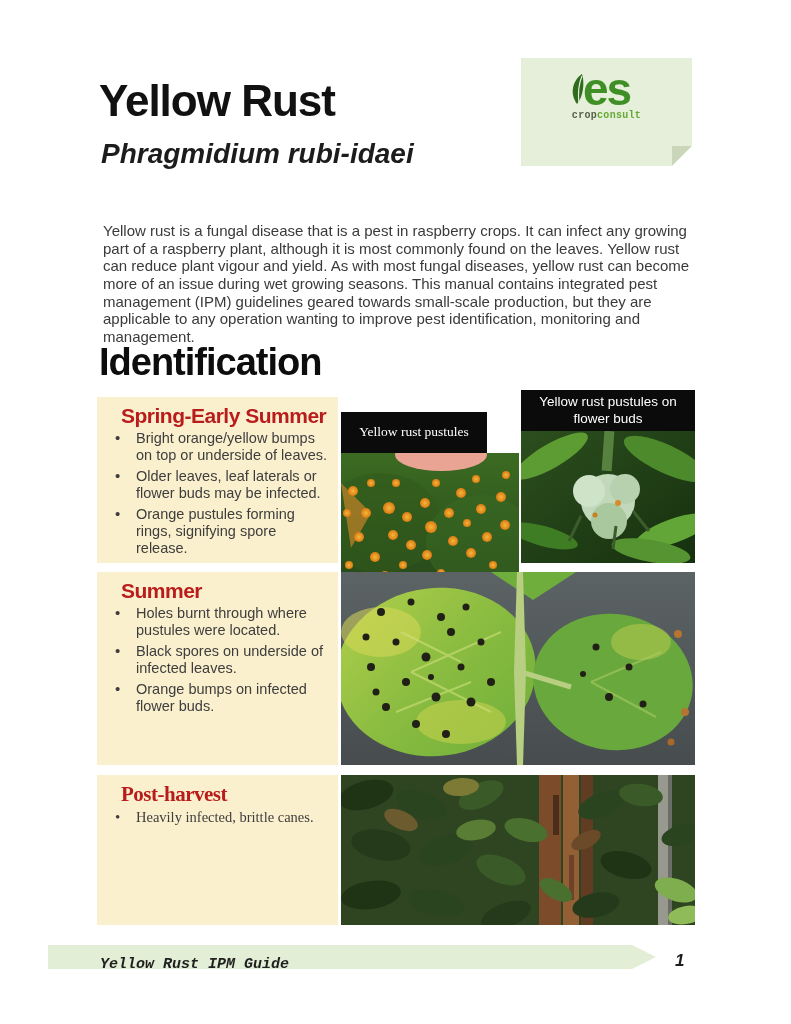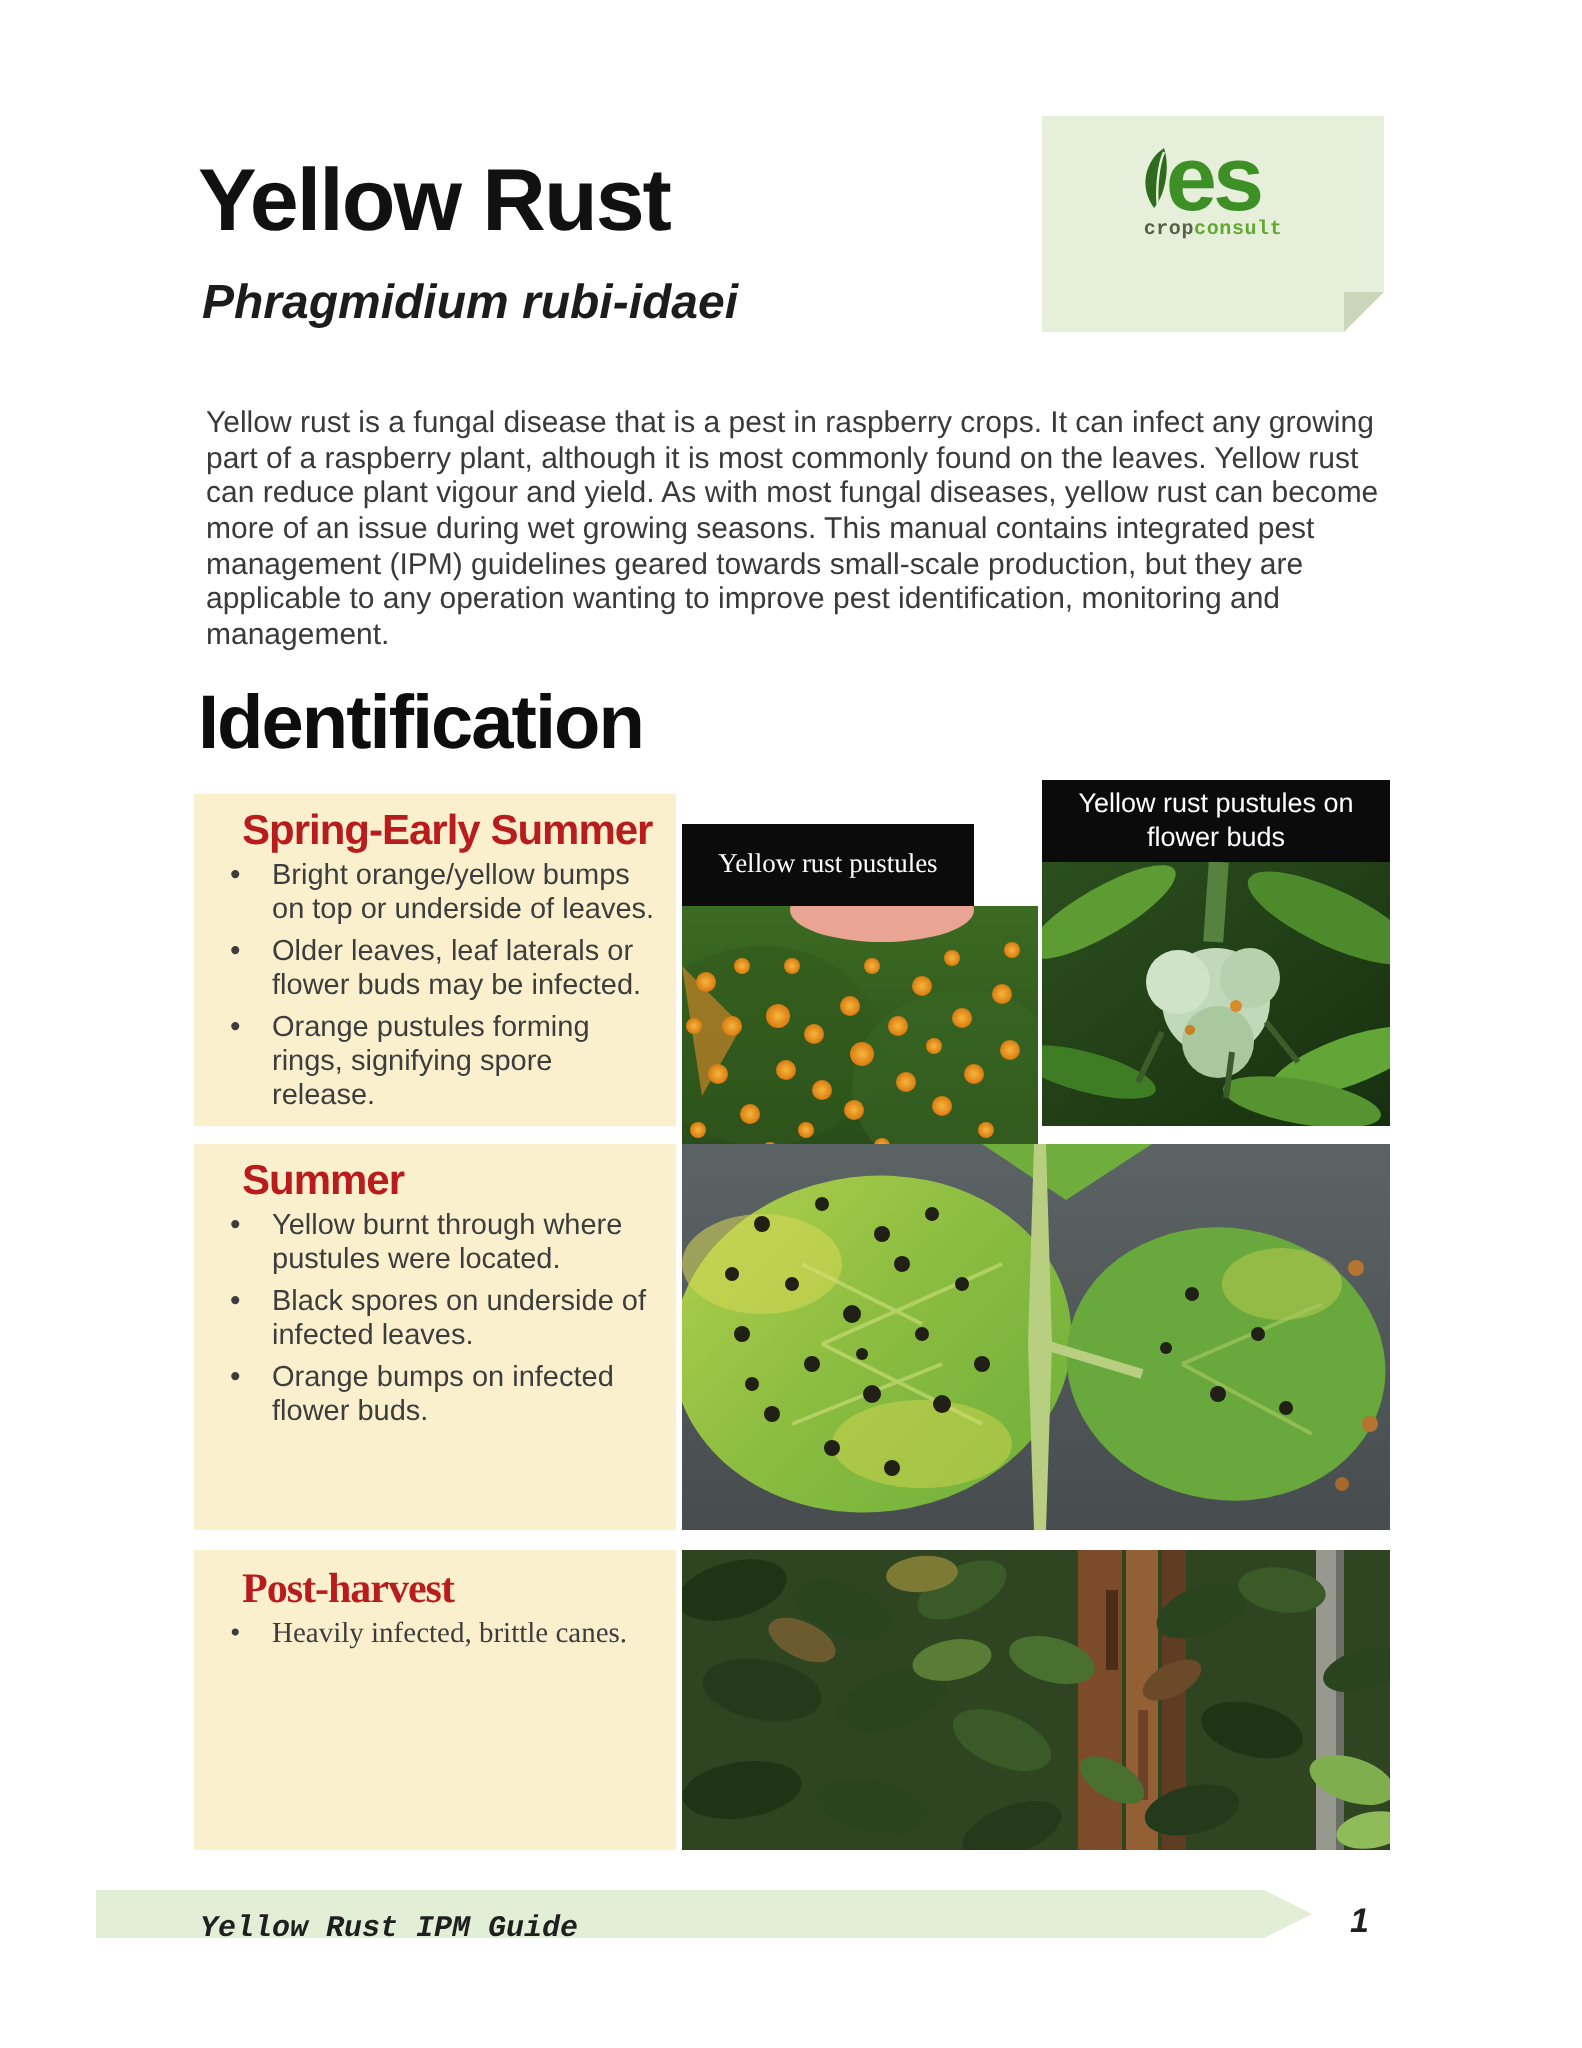--- a/index.html
+++ b/index.html
@@ -7,21 +7,21 @@
     position:relative;width:791px;height:1024px;background:#ffffff;
     font-family:"Liberation Sans",sans-serif;overflow:hidden;margin:0 auto;
   }
   
   .title{
     position:absolute;left:99px;top:76px;margin:0;
     font-size:44px;font-weight:bold;color:#111;letter-spacing:-1px;
   }
   .latin{
     position:absolute;left:101px;top:138px;
-    font-size:24px;font-weight:bold;font-style:italic;color:#1c1c1c;
+    font-size:28px;font-weight:bold;font-style:italic;color:#1c1c1c;
   }
   
   .logo-note{
     position:absolute;left:521px;top:58px;width:171px;height:108px;
     background:#e6efd9;
     clip-path:polygon(0 0,100% 0,100% calc(100% - 20px),calc(100% - 20px) 100%,0 100%);
     text-align:center;
   }
   .logo-fold{
     position:absolute;right:0;bottom:0;width:0;height:0;
@@ -39,21 +39,21 @@
   
   .banner{
     position:absolute;left:48px;top:171px;width:692px;height:45px;
     background:#0b0b0b;border:1px solid #4a4a4a;box-sizing:border-box;
     display:flex;align-items:center;justify-content:center;gap:8px;
   }
   .banner-main{color:#fff;font-size:22px;}
   .banner-sub{color:#fff;font-size:14px;font-style:italic;padding-top:4px;}
   
   .intro{
-    position:absolute;left:103px;top:203px;width:601px;margin:0;
+    position:absolute;left:103px;top:222px;width:601px;margin:0;
     font-size:15px;line-height:1.18;color:#3a3a3a;
   }
   .ident{
     position:absolute;left:99px;top:341px;margin:0;
     font-size:38px;font-weight:bold;color:#0d0d0d;letter-spacing:-1px;
   }
   
   .info-box{
     position:absolute;left:97px;width:241px;background:#fbf0cd;
     box-sizing:border-box;padding:7px 10px 0 12px;
@@ -213,21 +213,21 @@
       <circle cx="88" cy="90" r="18" fill="#a9c89e"></circle>
       <path d="M60 85 L48 110 M95 95 L92 118 M112 80 L128 100" stroke="#3c5c2c" stroke-width="3" fill="none"></path>
       <circle cx="97" cy="72" r="3" fill="#d98a2b"></circle>
       <circle cx="74" cy="84" r="2.5" fill="#c97f22"></circle>
     </svg>
   </figure>
 
   <div class="info-box box-summer">
     <h3>Summer</h3>
     <ul>
-      <li>Yellow burnt through where pustules were located.</li>
+      <li>Holes burnt through where pustules were located.</li>
       <li>Black spores on underside of infected leaves.</li>
       <li>Orange bumps on infected flower buds.</li>
     </ul>
   </div>
 
   <figure class="photo photo-c">
     <svg width="354" height="193" viewBox="0 0 354 193">
       <defs>
         <linearGradient id="bgC" x1="0" y1="0" x2="0" y2="1">
           <stop offset="0" stop-color="#5c6364"></stop>

